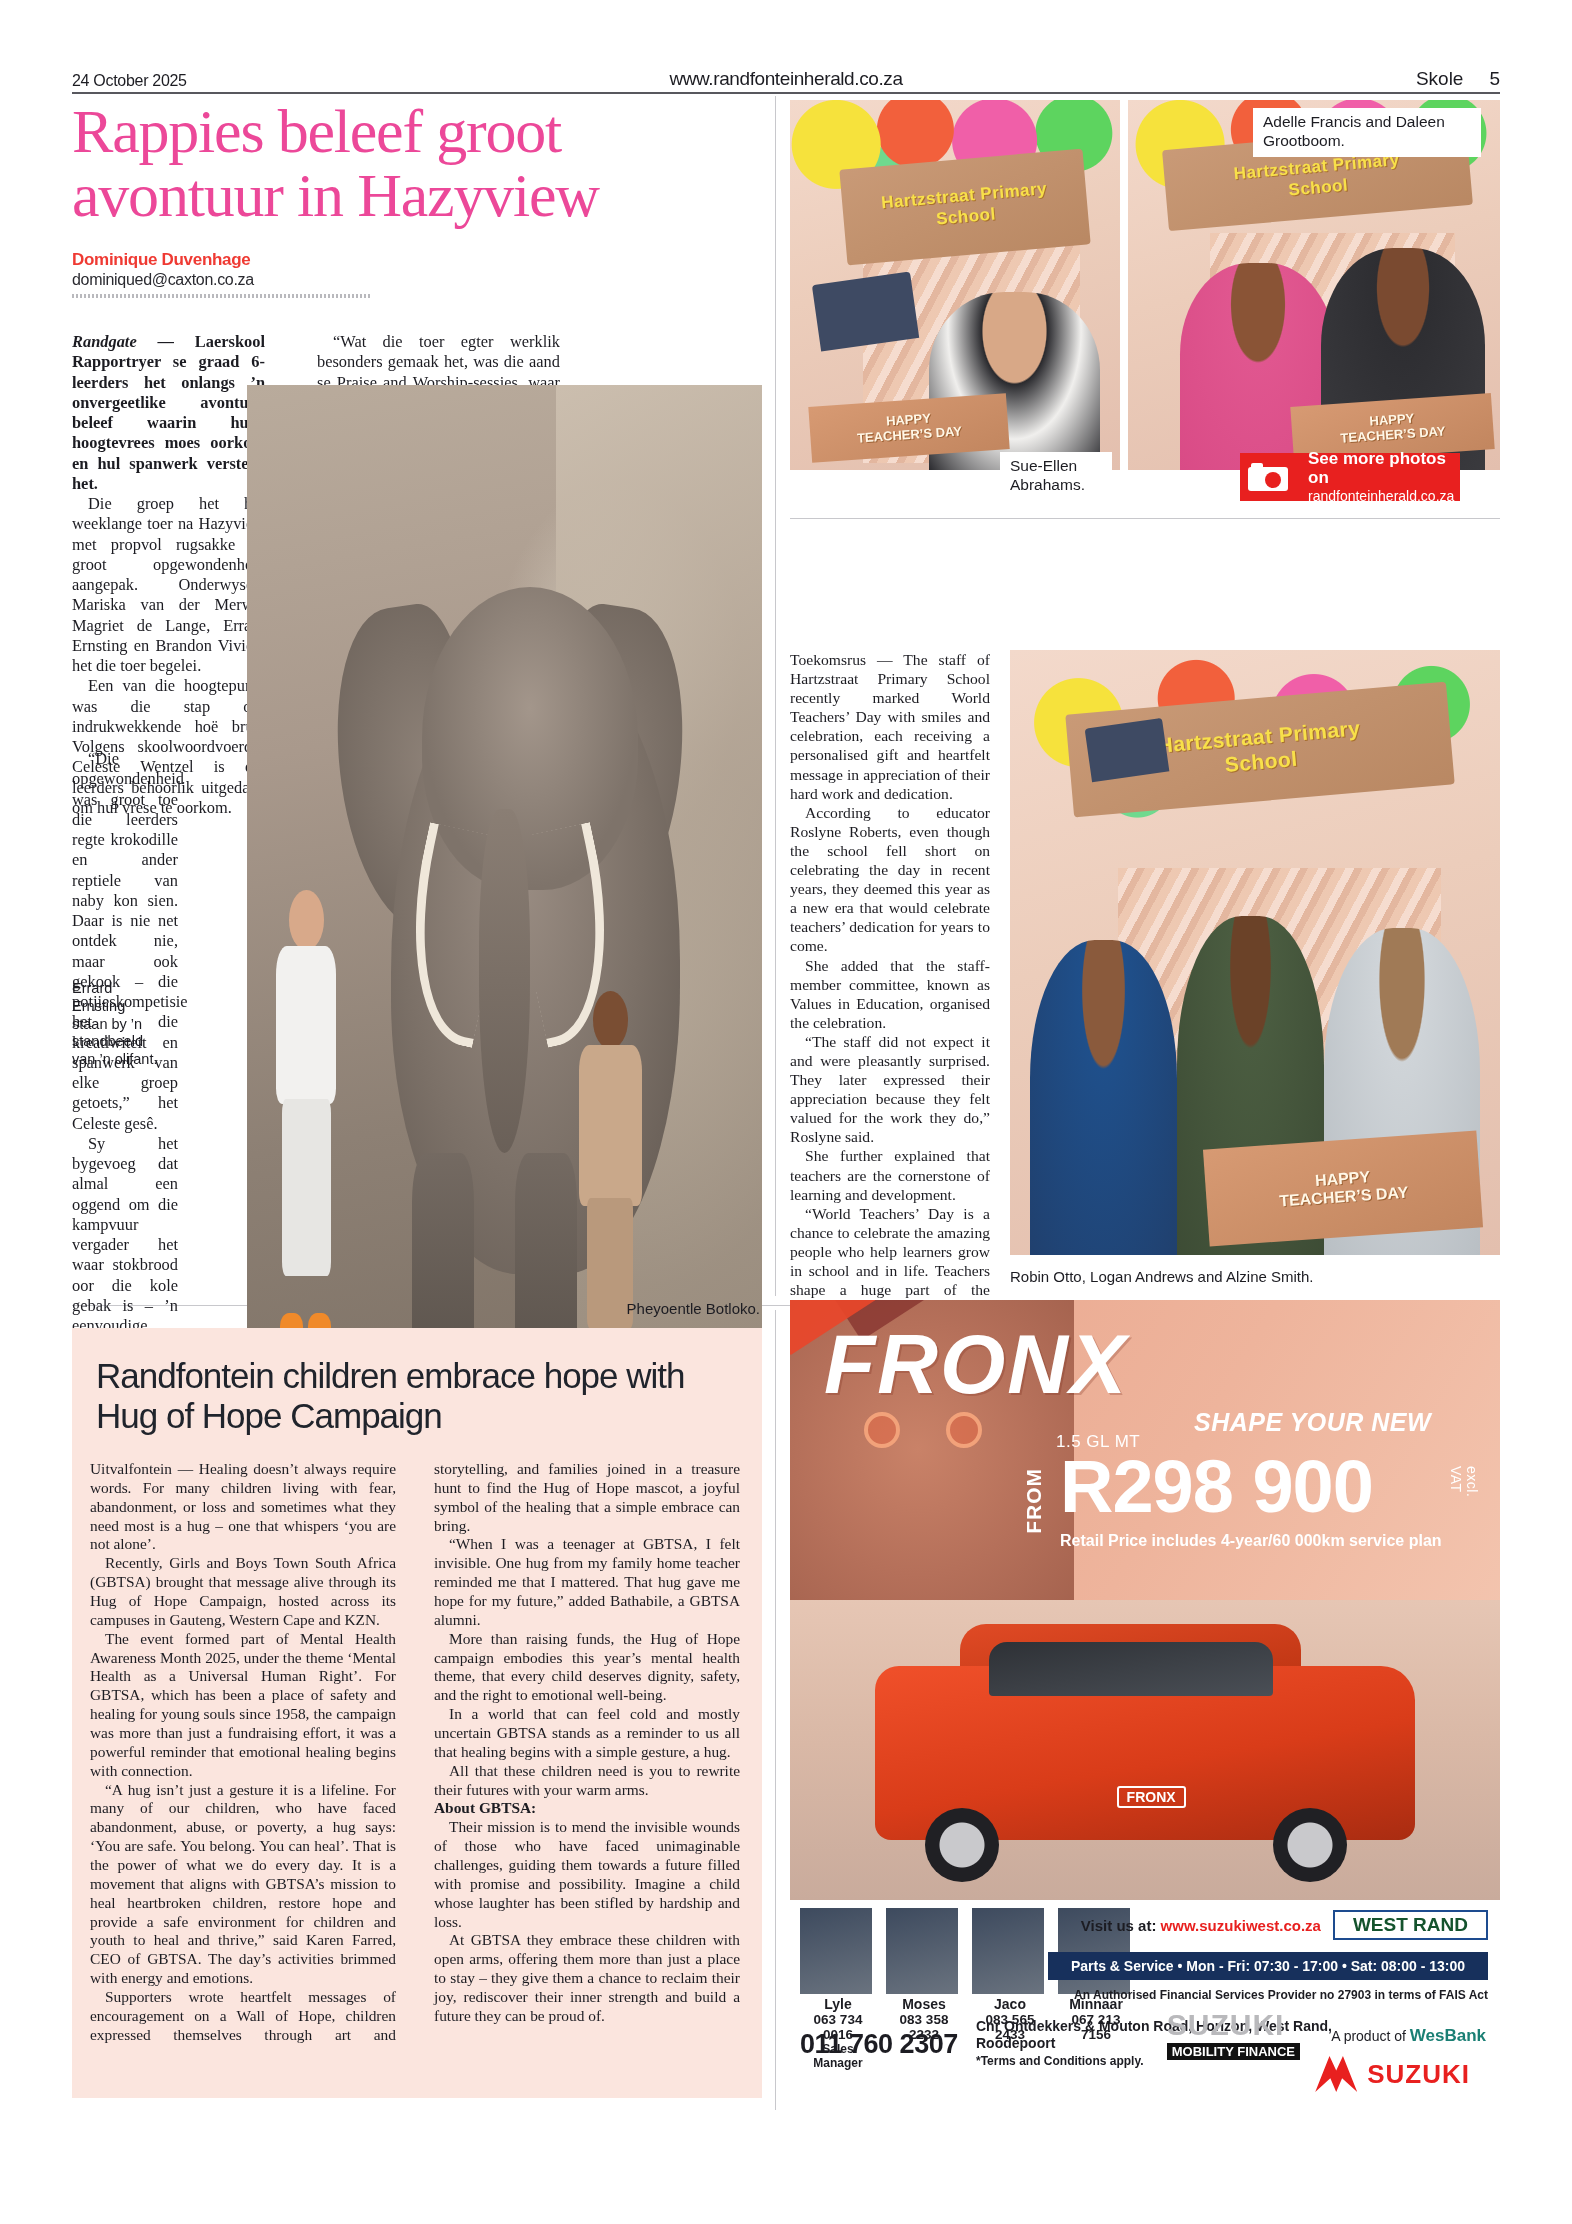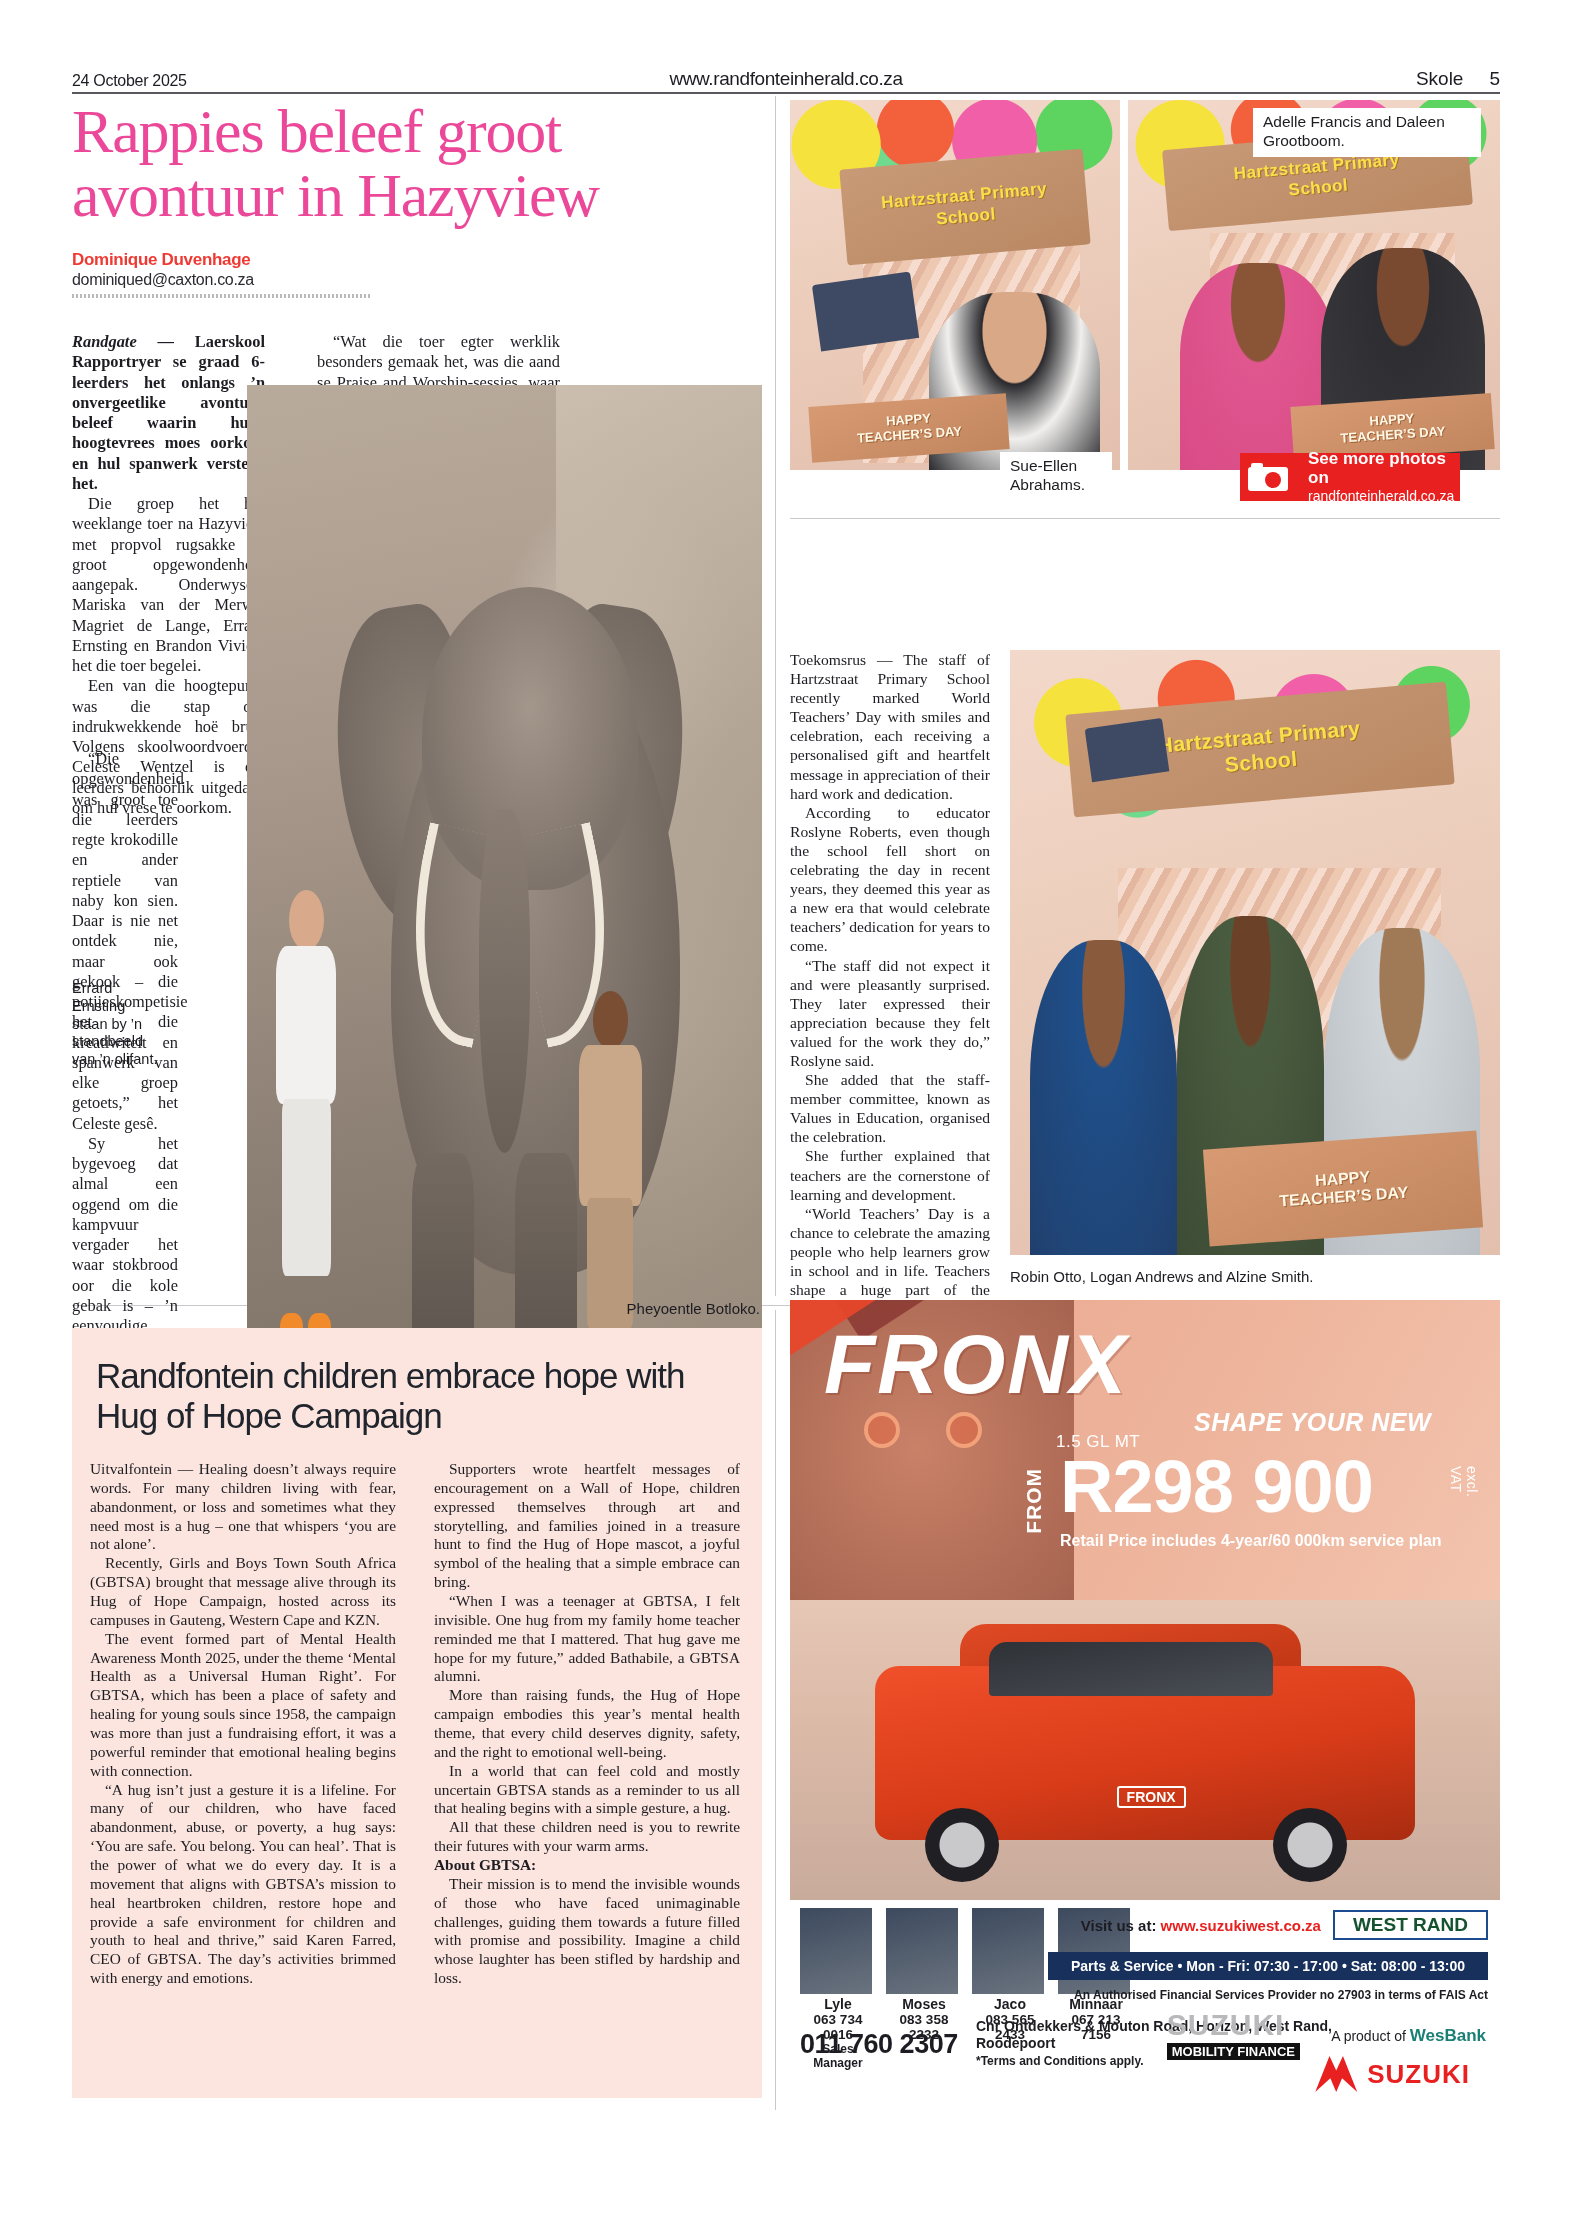--- a/index.html
+++ b/index.html
@@ -423,22 +423,22 @@
       <span>randfonteinherald.co.za</span>
     </div>
   </div>
 
   <div class="a2-body">
     <p class="lead">
       <span class="place">Toekomsrus</span>
       <span>— The staff of Hartzstraat Primary School recently marked World Teachers’ Day with smiles and celebration, each receiving a personalised gift and heartfelt message in appreciation of their hard work and dedication.</span>
     </p>
     <p>According to educator Roslyne Roberts, even though the school fell short on celebrating the day in recent years, they deemed this year as a new era that would celebrate teachers’ dedication for years to come.</p>
+    <p>She added that the staff-member committee, known as Values in Education, organised the celebration.</p>
     <p>“The staff did not expect it and were pleasantly surprised. They later expressed their appreciation because they felt valued for the work they do,” Roslyne said.</p>
-    <p>She added that the staff-member committee, known as Values in Education, organised the celebration.</p>
     <p>She further explained that teachers are the cornerstone of learning and development.</p>
     <p>“World Teachers’ Day is a chance to celebrate the amazing people who help learners grow in school and in life. Teachers shape a huge part of the children’s futures, tackle significant challenges and give their all every day, often without enough recognition,” she expressed.</p>
   </div>
 
   <div class="photo ph-c">
     <div class="festive"></div>
     <div class="foil"></div>
     <div class="frame-board" style="left:12%; top:8%; width:78%; height:17%;">
       <div class="ftxt" style="font-size:21px;">
         <span>Hartzstraat Primary</span>
@@ -467,20 +467,21 @@
     <p>Recently, Girls and Boys Town South Africa (GBTSA) brought that message alive through its Hug of Hope Campaign, hosted across its campuses in Gauteng, Western Cape and KZN.</p>
     <p>The event formed part of Mental Health Awareness Month 2025, under the theme ‘Mental Health as a Universal Human Right’. For GBTSA, which has been a place of safety and healing for young souls since 1958, the campaign was more than just a fundraising effort, it was a powerful reminder that emotional healing begins with connection.</p>
     <p>“A hug isn’t just a gesture it is a lifeline. For many of our children, who have faced abandonment, abuse, or poverty, a hug says: ‘You are safe. You belong. You can heal’. That is the power of what we do every day. It is a movement that aligns with GBTSA’s mission to heal heartbroken children, restore hope and provide a safe environment for children and youth to heal and thrive,” said Karen Farred, CEO of GBTSA. The day’s activities brimmed with energy and emotions.</p>
     <p>Supporters wrote heartfelt messages of encouragement on a Wall of Hope, children expressed themselves through art and storytelling, and families joined in a treasure hunt to find the Hug of Hope mascot, a joyful symbol of the healing that a simple embrace can bring.</p>
     <p>“When I was a teenager at GBTSA, I felt invisible. One hug from my family home teacher reminded me that I mattered. That hug gave me hope for my future,” added Bathabile, a GBTSA alumni.</p>
     <p>More than raising funds, the Hug of Hope campaign embodies this year’s mental health theme, that every child deserves dignity, safety, and the right to emotional well-being.</p>
     <p>In a world that can feel cold and mostly uncertain GBTSA stands as a reminder to us all that healing begins with a simple gesture, a hug.</p>
     <p>All that these children need is you to rewrite their futures with your warm arms.</p>
     <p class="sub">About GBTSA:</p>
     <p>Their mission is to mend the invisible wounds of those who have faced unimaginable challenges, guiding them towards a future filled with promise and possibility. Imagine a child whose laughter has been stifled by hardship and loss.</p>
+    <p>At GBTSA they embrace these children with open arms, offering them more than just a place to stay – they give them a chance to reclaim their joy, rediscover their inner strength and build a future they can be proud of.</p>
   </div>
 
   <div class="ad">
     <div class="ad-top">
       <div class="ad-girl">
         <div class="glass"></div>
         <div class="glass2"></div>
       </div>
       <div class="stripe-b"></div>
       <div class="stripe-a"></div>

